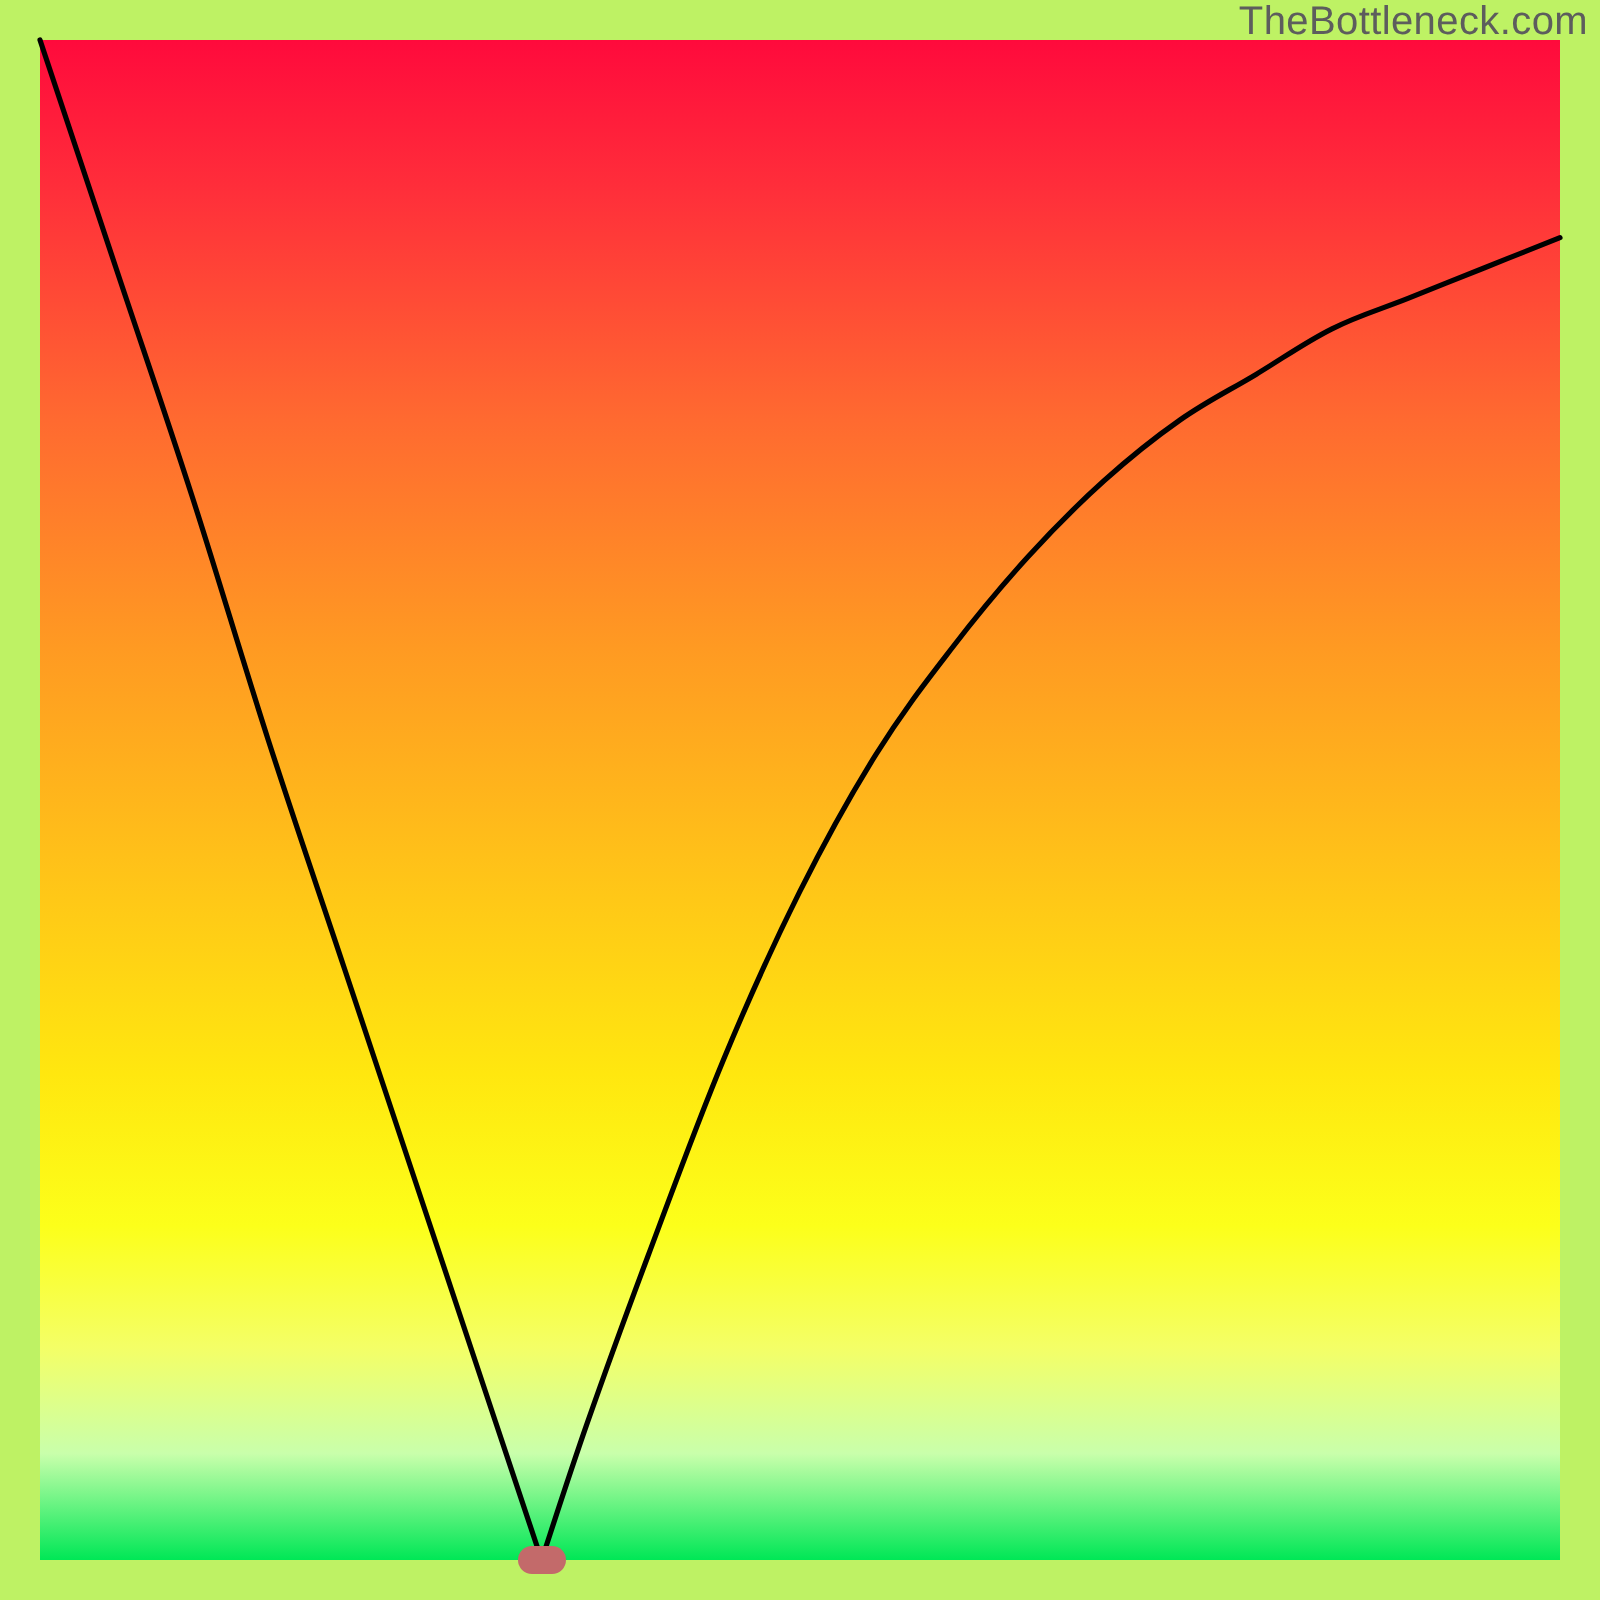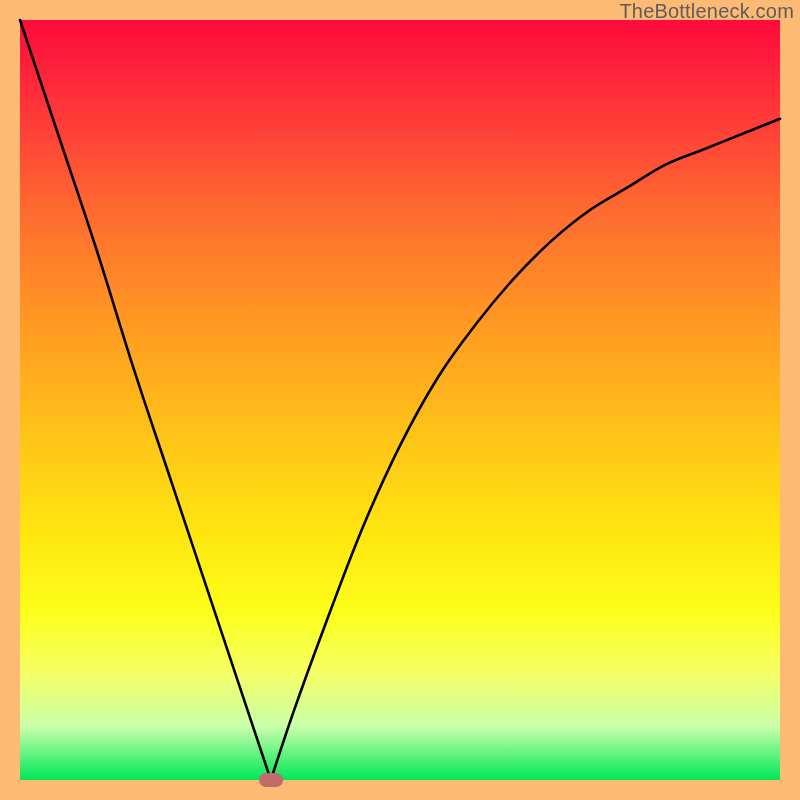--- a/index.html
+++ b/index.html
@@ -2,21 +2,21 @@
 <html><head>
 <meta charset="utf-8">
 <style>
   * { margin: 0; padding: 0; box-sizing: border-box; }
   html, body { width: 800px; height: 800px; overflow: hidden; }
   body { background: #000; font-family: Arial, Helvetica, sans-serif; }
 
   .frame {
     position: absolute;
     inset: 0;
-    background: #fdba74;
+    background: #bef264;
   }
 
   .plot-area {
     position: absolute;
     left: 20px;
     top: 20px;
     width: 760px;
     height: 760px;
     background: linear-gradient(
       to bottom,

